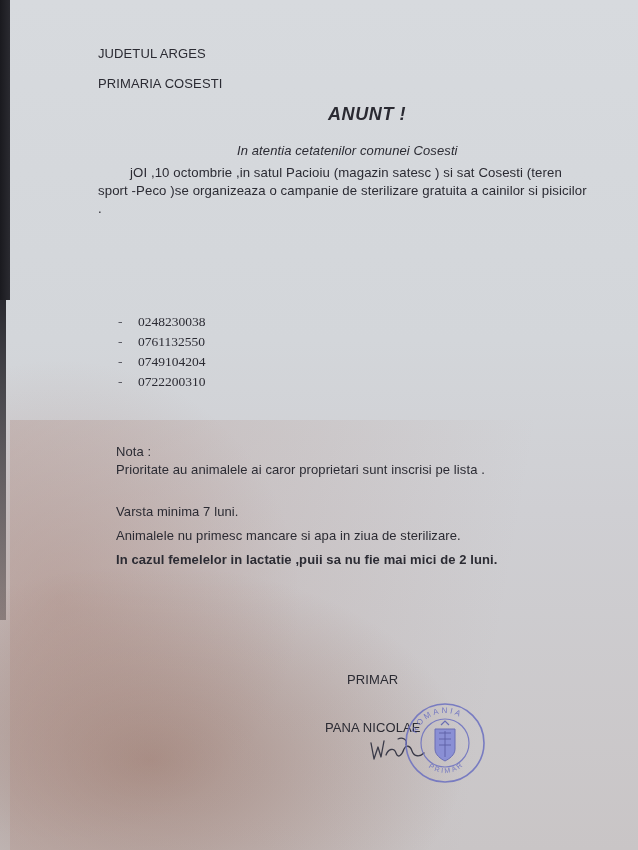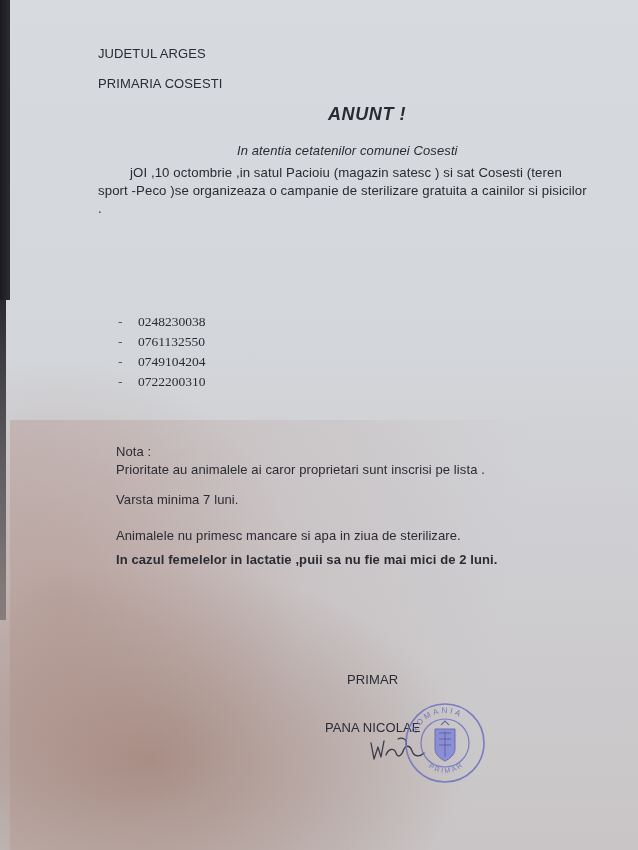--- a/index.html
+++ b/index.html
@@ -116,21 +116,21 @@
 
   <ul class="phones">
     <li><span class="dash">-</span><span>0248230038</span></li>
     <li><span class="dash">-</span><span>0761132550</span></li>
     <li><span class="dash">-</span><span>0749104204</span></li>
     <li><span class="dash">-</span><span>0722200310</span></li>
   </ul>
 
   <div class="text nota-line" style="top:444px;">Nota :</div>
   <div class="text nota-line" style="top:462px;">Prioritate au animalele ai caror proprietari sunt inscrisi pe lista .</div>
-  <div class="text nota-line" style="top:492px;text-align:right;">Varsta minima 7 luni.</div>
+  <div class="text nota-line" style="top:504px;text-align:right;">Varsta minima 7 luni.</div>
   <div class="text nota-line" style="top:522px;margin-top:6px;">Animalele nu primesc mancare si apa in ziua de sterilizare.</div>
   <div class="text nota-line" style="top:552px;font-weight:bold;">In cazul femelelor in lactatie ,puii sa nu fie mai mici de 2 luni.</div>
 
   <div class="text sig" style="left:347px; top:672px;">PRIMAR</div>
   <div class="text sig" style="left:325px; top:720px;text-align:right;">PANA NICOLAE</div>
 
   <svg class="signature" viewBox="0 0 60 28">
     <path d="M3 8 L6 24 L10 12 L13 22 L16 6 M18 20 C20 14, 26 12, 28 18 C30 24, 34 20, 36 14 C38 10, 42 10, 44 16 C46 22, 52 22, 56 18" fill="none" stroke="#3a3a48" stroke-width="1.3" stroke-linecap="round" stroke-linejoin="round"></path>
     <path d="M30 4 C34 2, 40 4, 38 10" fill="none" stroke="#3a3a48" stroke-width="1.1" stroke-linecap="round"></path>
   </svg>

